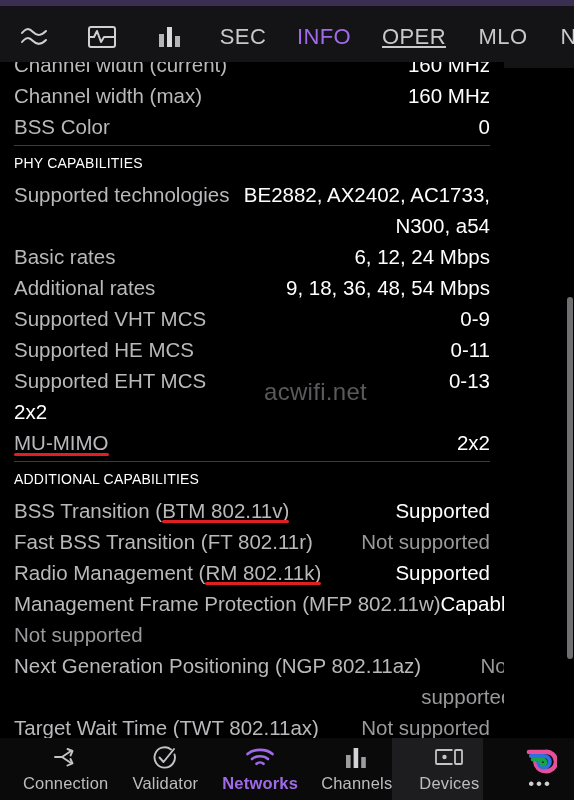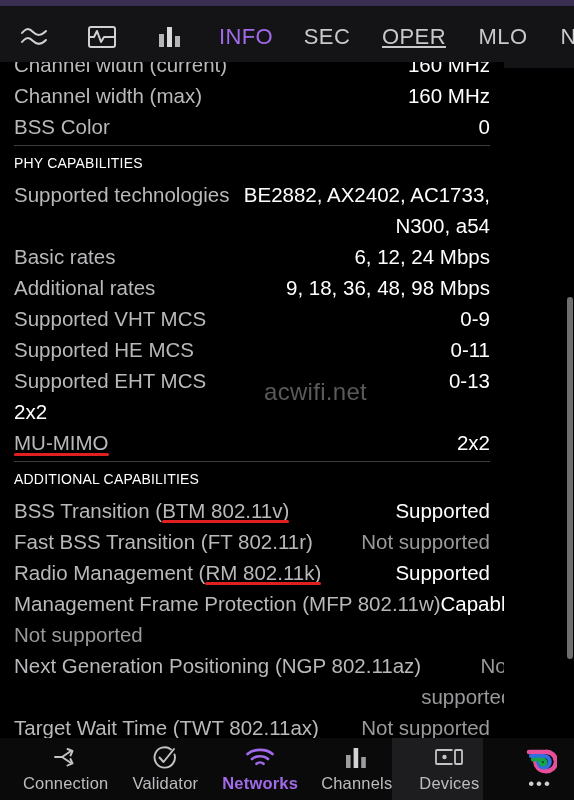--- a/index.html
+++ b/index.html
@@ -138,26 +138,26 @@
     </div>
 
     <div class="tab-icon">
       <svg width="26" height="24" viewBox="0 0 26 24">
         <rect x="2" y="9" width="5" height="13" fill="#b5b5b8"></rect>
         <rect x="10" y="2" width="5" height="20" fill="#d8d8db"></rect>
         <rect x="18" y="11" width="5" height="11" fill="#b5b5b8"></rect>
       </svg>
     </div>
 
+    <div class="tab-text t-sec">
+      <span>SEC</span>
+    </div>
     <div class="tab-text t-info">
       <span>INFO</span>
       <span class="tab-underline"></span>
-    </div>
-    <div class="tab-text t-sec">
-      <span>SEC</span>
     </div>
     <div class="tab-text t-oper">
       <span>OPER</span>
     </div>
     <div class="tab-text t-mlo">
       <span>MLO</span>
     </div>
     <div class="tab-text t-net">
       <span>NET</span>
     </div>
@@ -187,21 +187,21 @@
     <div class="row">
       <span class="lbl">Supported technologies</span>
       <span class="val wrap">BE2882, AX2402, AC1733, N300, a54</span>
     </div>
     <div class="row">
       <span class="lbl">Basic rates</span>
       <span class="val">6, 12, 24 Mbps</span>
     </div>
     <div class="row">
       <span class="lbl">Additional rates</span>
-      <span class="val">9, 18, 36, 48, 98 Mbps</span>
+      <span class="val">9, 18, 36, 48, 54 Mbps</span>
     </div>
     <div class="row">
       <span class="lbl">Supported VHT MCS</span>
       <span class="val">0-9</span>
     </div>
     <div class="row">
       <span class="lbl">Supported HE MCS</span>
       <span class="val">0-11</span>
     </div>
     <div class="row">

